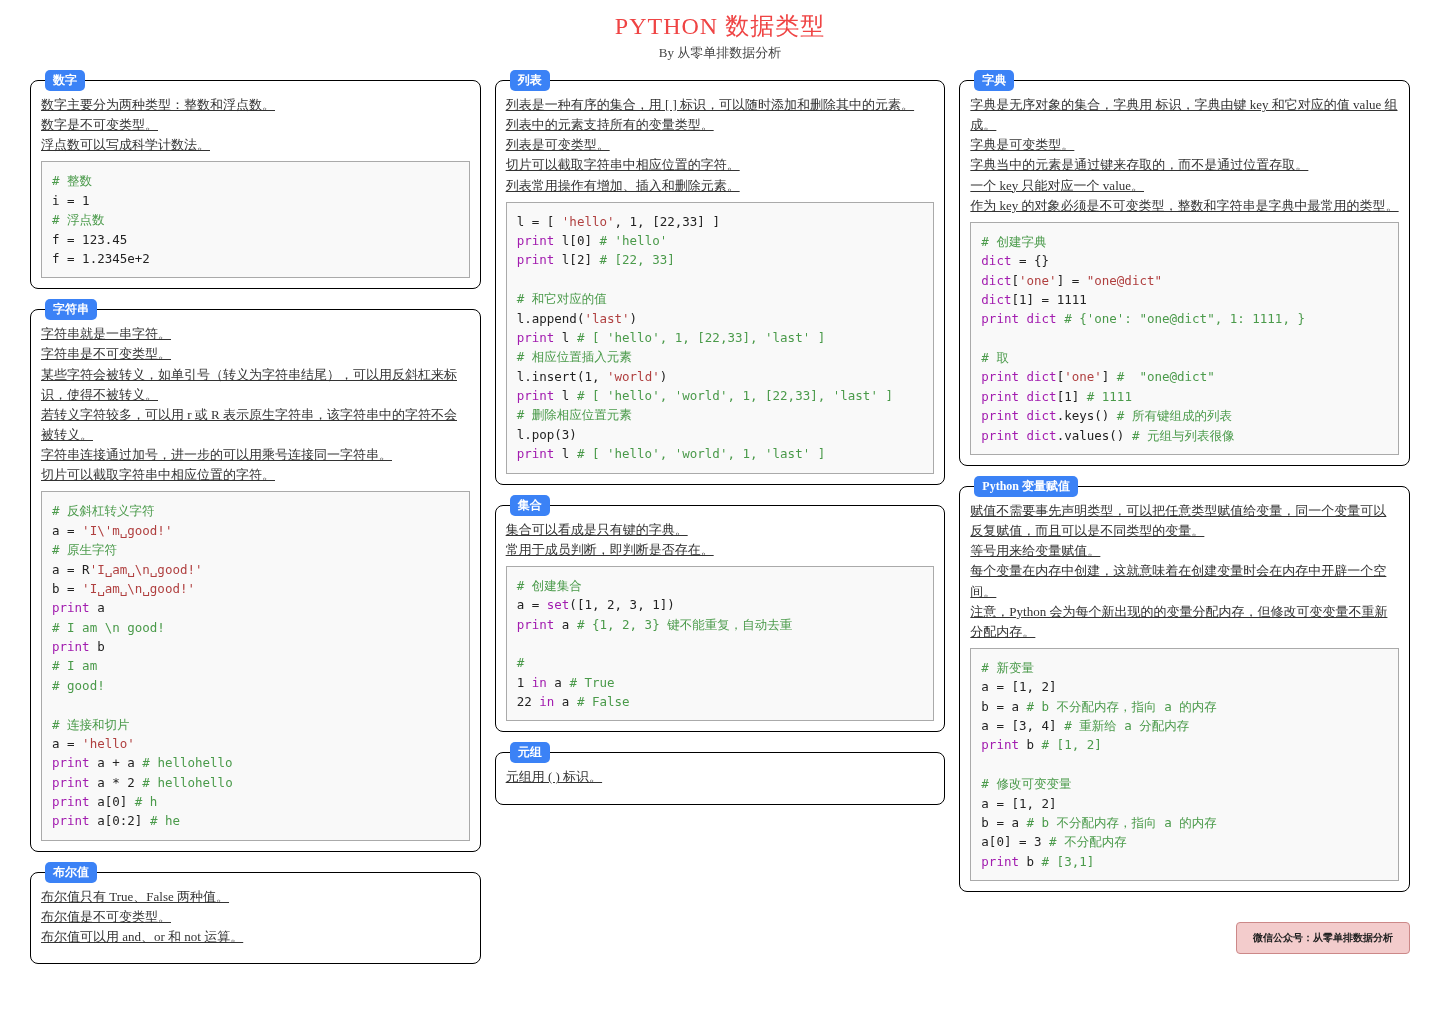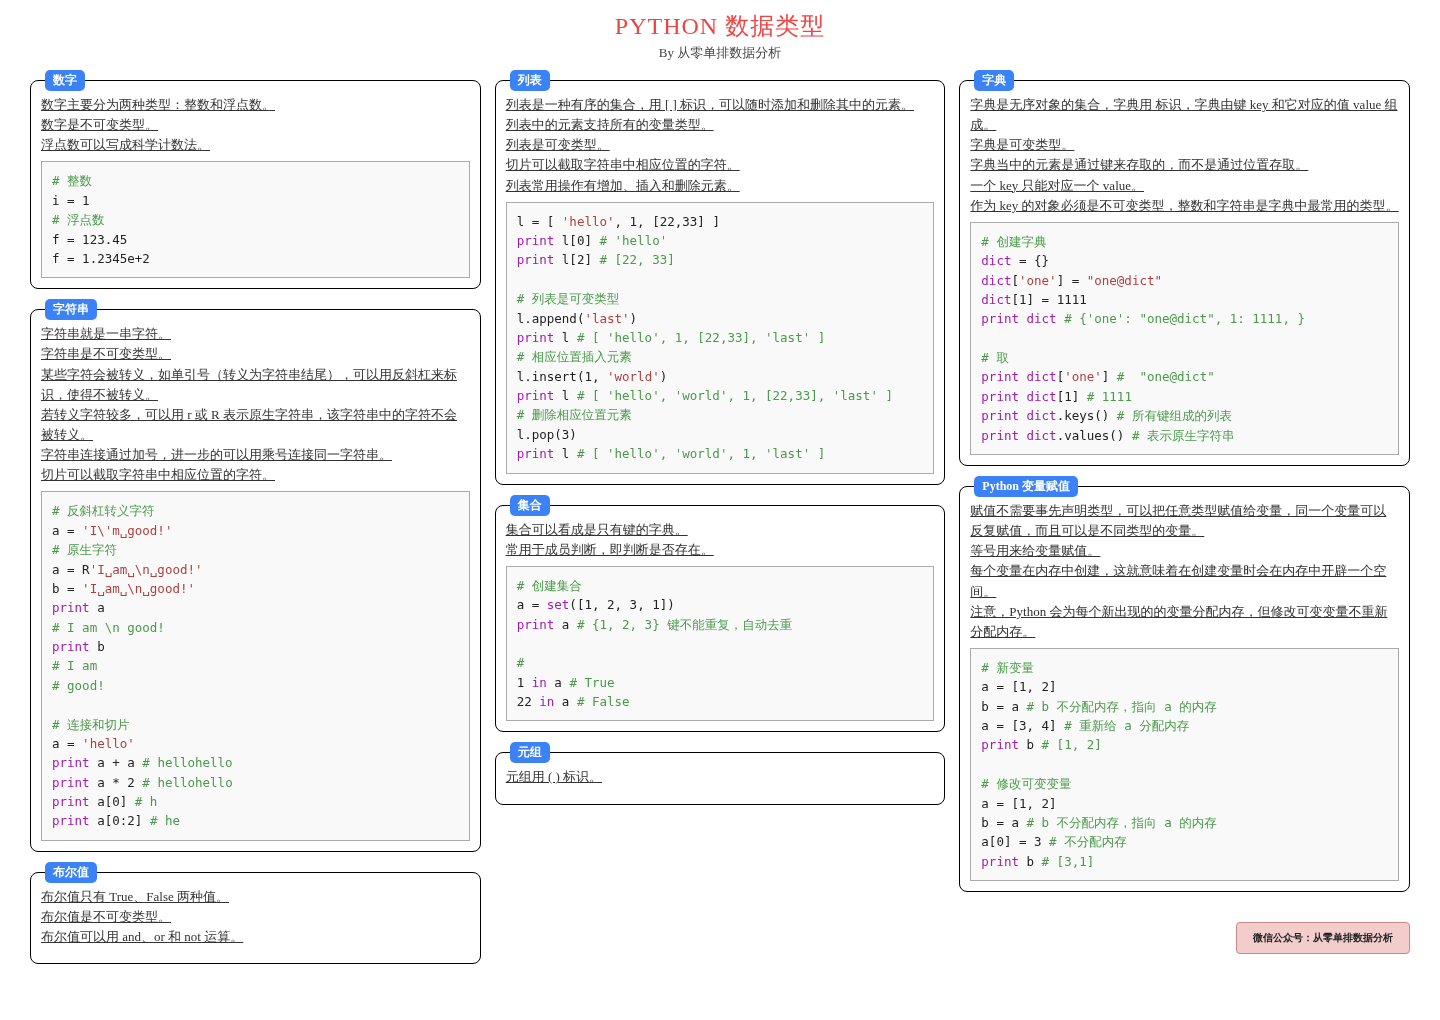--- a/index.html
+++ b/index.html
@@ -162,21 +162,21 @@
           <p>列表是一种有序的集合，用 [ ] 标识，可以随时添加和删除其中的元素。</p>
           <p>列表中的元素支持所有的变量类型。</p>
           <p>列表是可变类型。</p>
           <p>切片可以截取字符串中相应位置的字符。</p>
           <p>列表常用操作有增加、插入和删除元素。</p>
         </div>
       <div class="codebox">l = [ <span class="st">'hello'</span>, <span class="num">1</span>, [<span class="num">22</span>,<span class="num">33</span>] ]
 <span class="kw">print</span> l[<span class="num">0</span>] <span class="cm"># 'hello'</span>
 <span class="kw">print</span> l[<span class="num">2</span>] <span class="cm"># [22, 33]</span>
 
-<span class="cm"># 列表是可变类型</span>
+<span class="cm"># 和它对应的值</span>
 l.append(<span class="st">'last'</span>)
 <span class="kw">print</span> l <span class="cm"># [ 'hello', 1, [22,33], 'last' ]</span>
 <span class="cm"># 相应位置插入元素</span>
 l.insert(<span class="num">1</span>, <span class="st">'world'</span>)
 <span class="kw">print</span> l <span class="cm"># [ 'hello', 'world', 1, [22,33], 'last' ]</span>
 <span class="cm"># 删除相应位置元素</span>
 l.pop(<span class="num">3</span>)
 <span class="kw">print</span> l <span class="cm"># [ 'hello', 'world', 1, 'last' ]</span></div>
     </div>
 
@@ -218,21 +218,21 @@
       <div class="codebox"><span class="cm"># 创建字典</span>
 <span class="kw">dict</span> = {}
 <span class="kw">dict</span>[<span class="st">'one'</span>] = <span class="st">"one@dict"</span>
 <span class="kw">dict</span>[<span class="num">1</span>] = <span class="num">1111</span>
 <span class="kw">print</span> <span class="kw">dict</span> <span class="cm"># {'one': "one@dict", 1: 1111, }</span>
 
 <span class="cm"># 取</span>
 <span class="kw">print</span> <span class="kw">dict</span>[<span class="st">'one'</span>] <span class="cm">#  "one@dict"</span>
 <span class="kw">print</span> <span class="kw">dict</span>[<span class="num">1</span>] <span class="cm"># 1111</span>
 <span class="kw">print</span> <span class="kw">dict</span>.keys() <span class="cm"># 所有键组成的列表</span>
-<span class="kw">print</span> <span class="kw">dict</span>.values() <span class="cm"># 表示原生字符串</span></div>
+<span class="kw">print</span> <span class="kw">dict</span>.values() <span class="cm"># 元组与列表很像</span></div>
     </div>
 
     <div class="card">
       <div class="card-label">Python 变量赋值</div>
       <div class="desc">
           <p>赋值不需要事先声明类型，可以把任意类型赋值给变量，同一个变量可以反复赋值，而且可以是不同类型的变量。</p>
           <p>等号用来给变量赋值。</p>
           <p>每个变量在内存中创建，这就意味着在创建变量时会在内存中开辟一个空间。</p>
           <p>注意，Python 会为每个新出现的的变量分配内存，但修改可变变量不重新分配内存。</p>
         </div>

